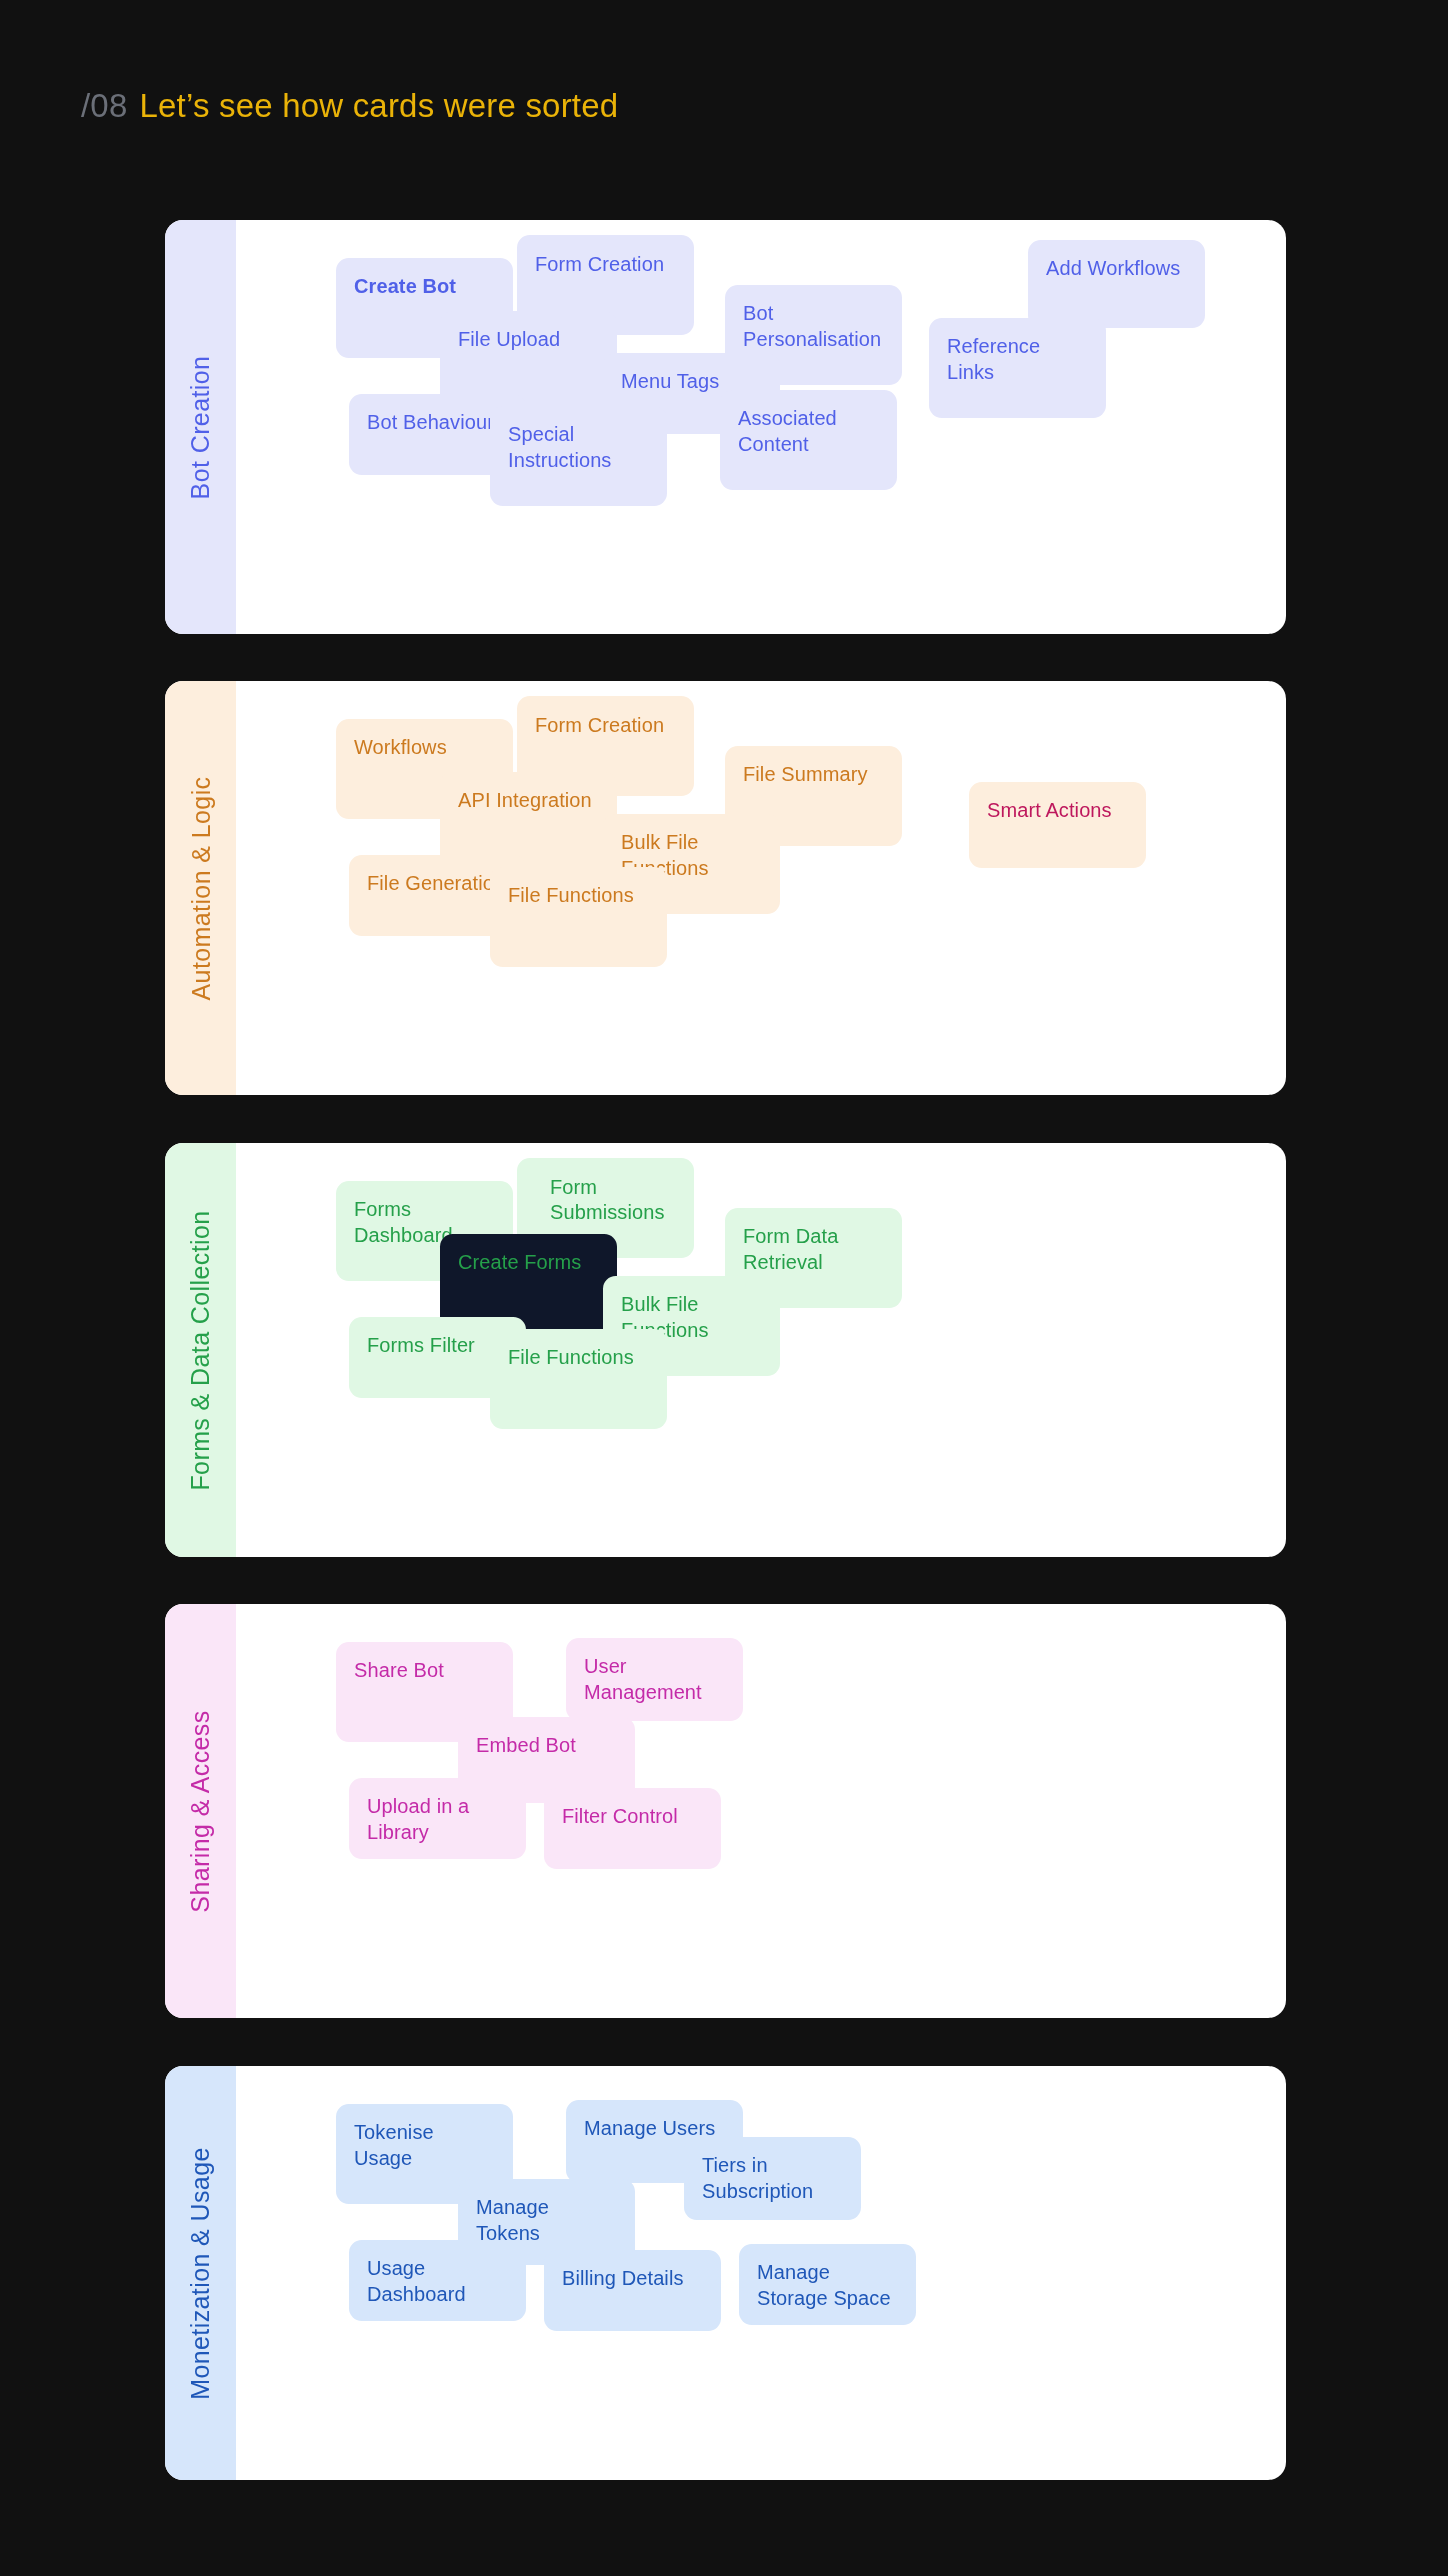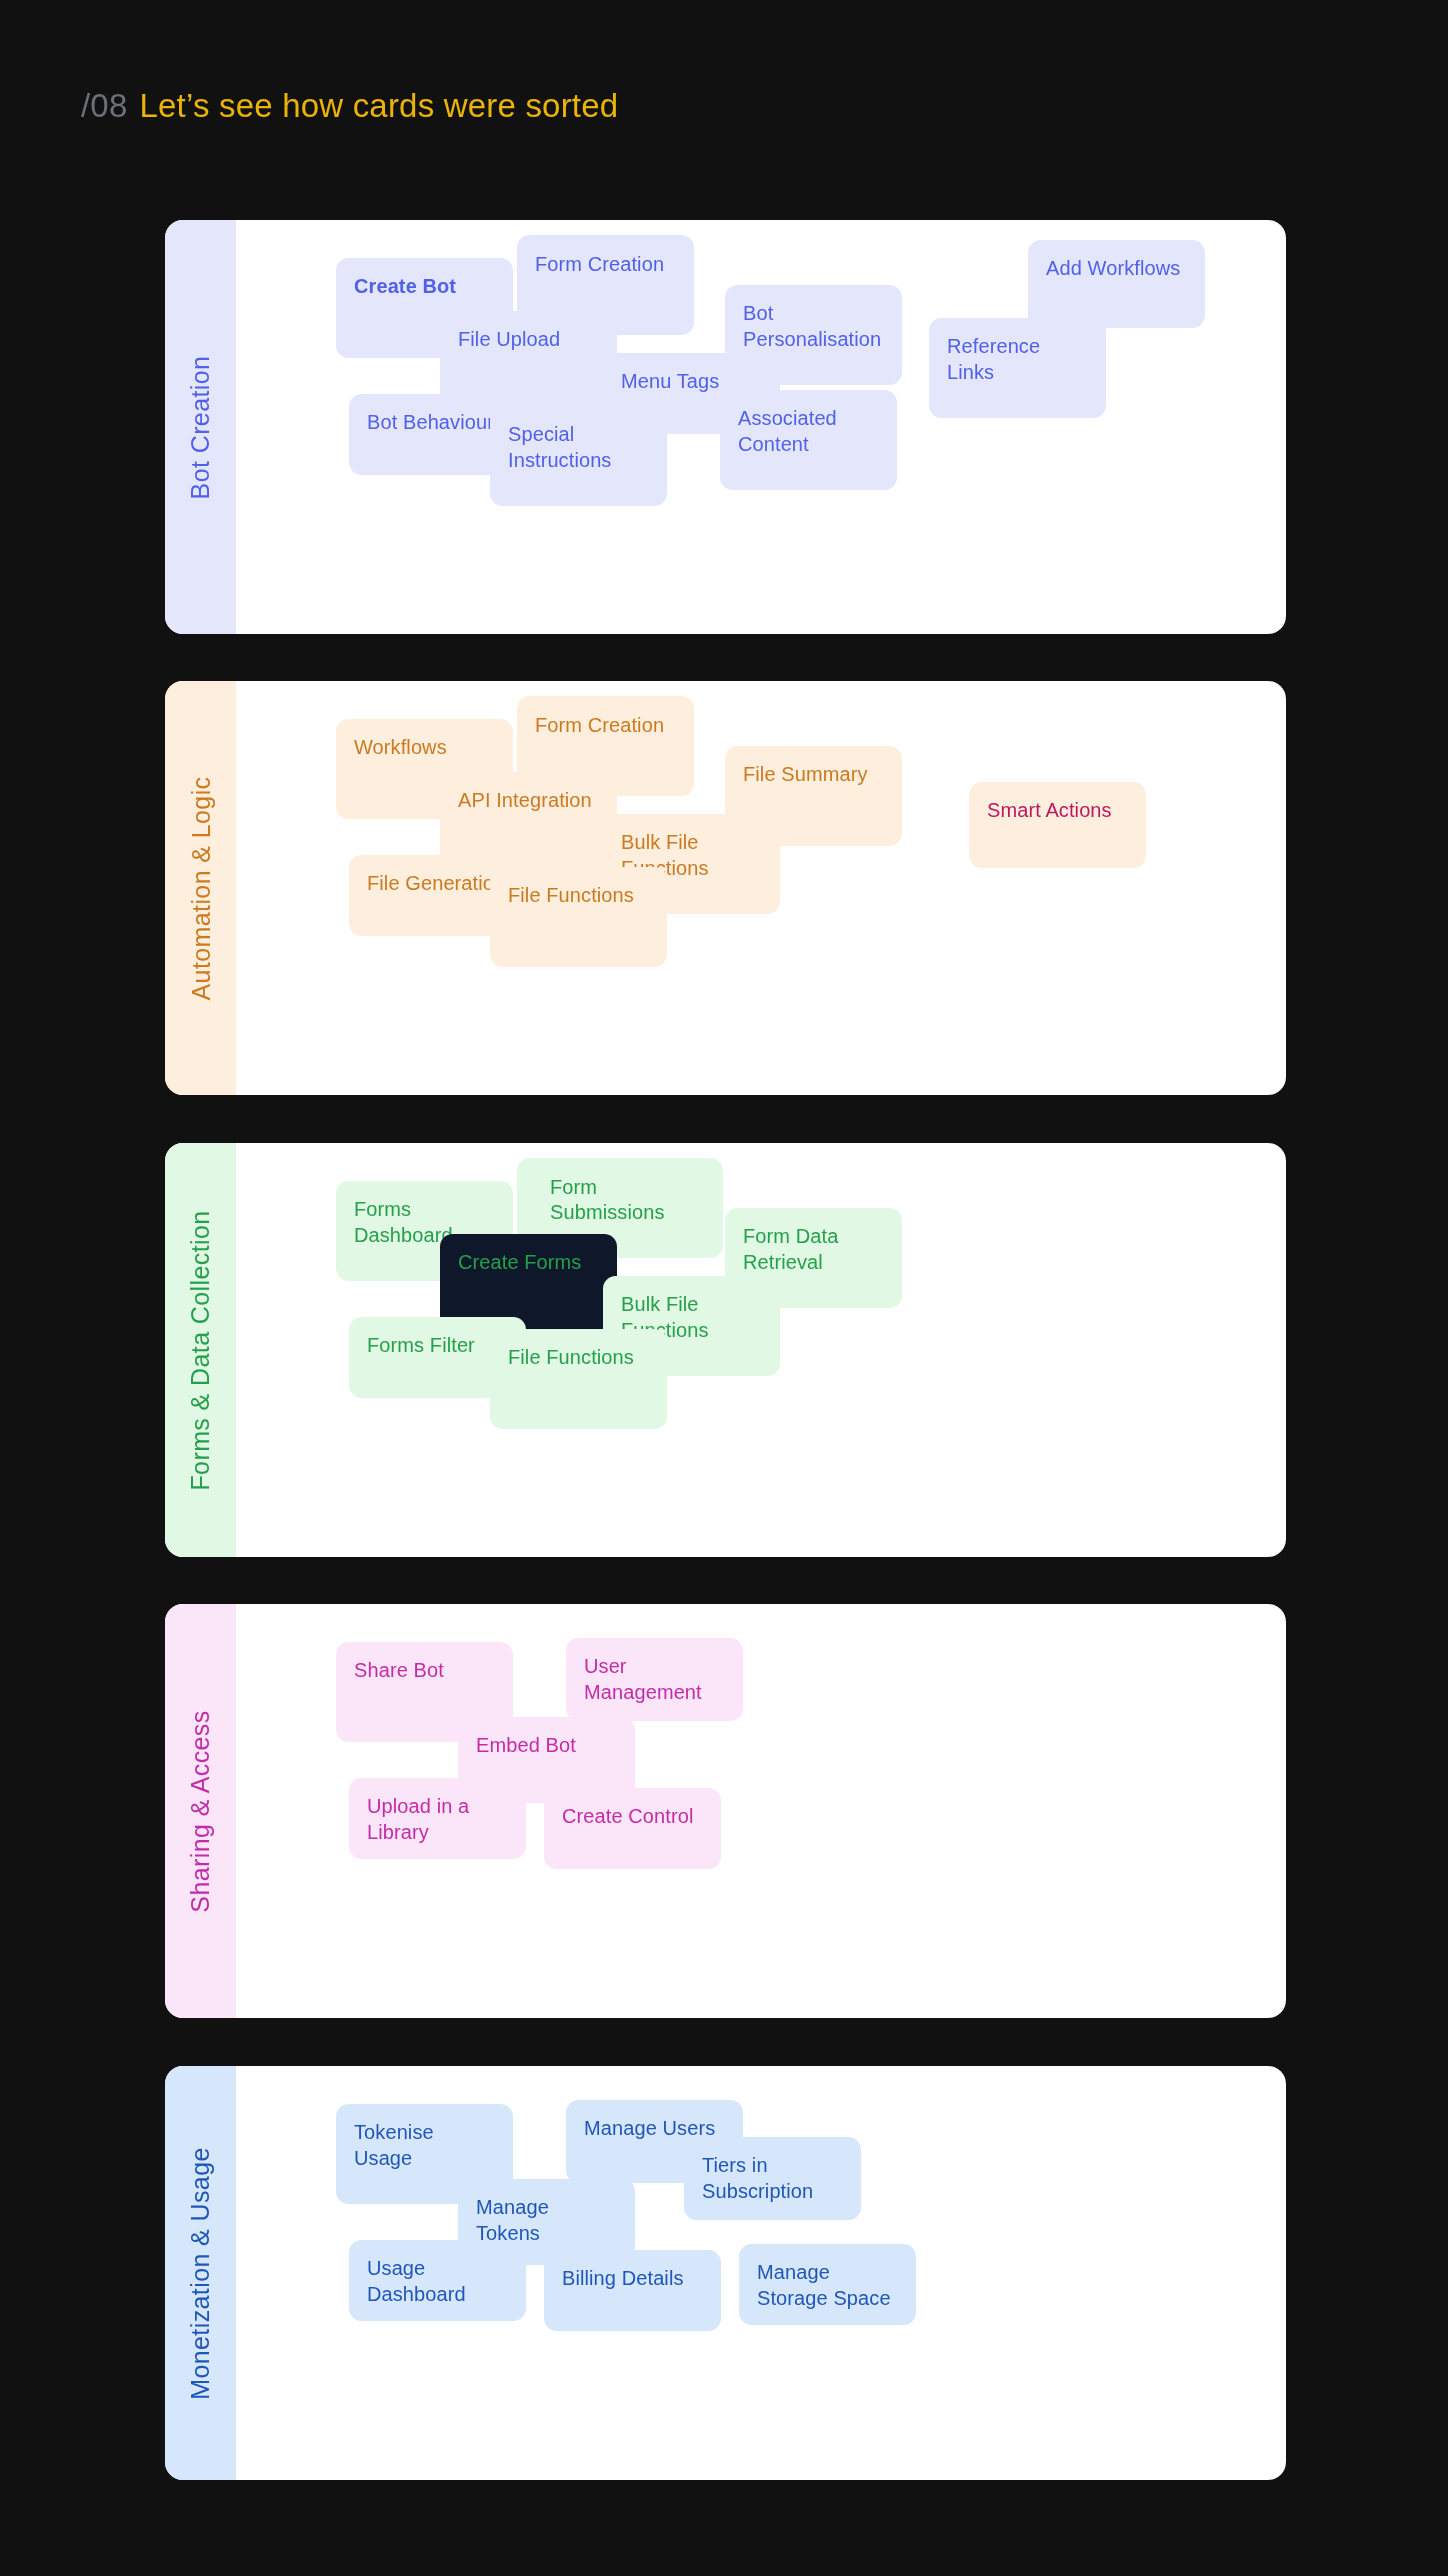--- a/index.html
+++ b/index.html
@@ -134,38 +134,38 @@
           <div class="card" style="left: 113px; top: 174px; width: 177px; height: 81px; background: rgb(253, 238, 221); color: rgb(204, 122, 31);">File Generation</div>
           <div class="card" style="left: 254px; top: 186px; width: 177px; height: 100px; background: rgb(253, 238, 221); color: rgb(204, 122, 31);">File Functions</div>
         </div>
       </div>
       <div class="panel" style="top: 1143px; height: 414px; background: rgb(255, 255, 255);">
         <div class="panel-strip" style="background: rgb(224, 248, 228);">
           <span class="panel-strip-label" style="color: rgb(37, 160, 74);">Forms &amp; Data Collection</span>
         </div>
         <div class="panel-canvas">
           <div class="card" style="left: 100px; top: 38px; width: 177px; height: 100px; background: rgb(224, 248, 228); color: rgb(37, 160, 74);">Forms Dashboard</div>
-          <div class="card" style="left: 281px; top: 15.4px; width: 206px; height: 100px; background: rgb(224, 248, 228); color: rgb(37, 160, 74); padding-left: 33px;">Form Submissions</div>
+          <div class="card" style="left: 281px; top: 15.4px; width: 177px; height: 100px; background: rgb(224, 248, 228); color: rgb(37, 160, 74); padding-left: 33px;">Form Submissions</div>
           <div class="card" style="left: 489px; top: 65px; width: 177px; height: 100px; background: rgb(224, 248, 228); color: rgb(37, 160, 74);">Form Data Retrieval</div>
           <div class="card" style="left: 204px; top: 91px; width: 177px; height: 100px; background: #0f172a; color: rgb(37, 160, 74);">Create Forms</div>
           <div class="card" style="left: 367px; top: 133px; width: 177px; height: 100px; background: rgb(224, 248, 228); color: rgb(37, 160, 74);">Bulk File Functions</div>
           <div class="card" style="left: 113px; top: 174px; width: 177px; height: 81px; background: rgb(224, 248, 228); color: rgb(37, 160, 74);">Forms Filter</div>
           <div class="card" style="left: 254px; top: 186px; width: 177px; height: 100px; background: rgb(224, 248, 228); color: rgb(37, 160, 74);">File Functions</div>
         </div>
       </div>
       <div class="panel" style="top: 1604px; height: 414px; background: rgb(255, 255, 255);">
         <div class="panel-strip" style="background: rgb(250, 230, 248);">
           <span class="panel-strip-label" style="color: rgb(196, 43, 168);">Sharing &amp; Access</span>
         </div>
         <div class="panel-canvas">
           <div class="card" style="left: 100px; top: 38px; width: 177px; height: 100px; background: rgb(250, 230, 248); color: rgb(196, 43, 168);">Share Bot</div>
           <div class="card" style="left: 330px; top: 34px; width: 177px; height: 83px; background: rgb(250, 230, 248); color: rgb(196, 43, 168);">User Management</div>
           <div class="card" style="left: 222px; top: 113px; width: 177px; height: 86px; background: rgb(250, 230, 248); color: rgb(196, 43, 168);">Embed Bot</div>
           <div class="card" style="left: 113px; top: 174px; width: 177px; height: 81px; background: rgb(250, 230, 248); color: rgb(196, 43, 168);">Upload in a Library</div>
-          <div class="card" style="left: 308px; top: 184px; width: 177px; height: 81px; background: rgb(250, 230, 248); color: rgb(196, 43, 168);">Create Control</div>
+          <div class="card" style="left: 308px; top: 184px; width: 177px; height: 81px; background: rgb(250, 230, 248); color: rgb(196, 43, 168);">Filter Control</div>
         </div>
       </div>
       <div class="panel" style="top: 2066px; height: 414px; background: rgb(255, 255, 255);">
         <div class="panel-strip" style="background: rgb(214, 230, 251);">
           <span class="panel-strip-label" style="color: rgb(31, 87, 184);">Monetization &amp; Usage</span>
         </div>
         <div class="panel-canvas">
           <div class="card" style="left: 100px; top: 38px; width: 177px; height: 100px; background: rgb(214, 230, 251); color: rgb(31, 87, 184);">Tokenise Usage</div>
           <div class="card" style="left: 330px; top: 34px; width: 177px; height: 83px; background: rgb(214, 230, 251); color: rgb(31, 87, 184);">Manage Users</div>
           <div class="card" style="left: 448px; top: 71px; width: 177px; height: 83px; background: rgb(214, 230, 251); color: rgb(31, 87, 184);">Tiers in Subscription</div>

